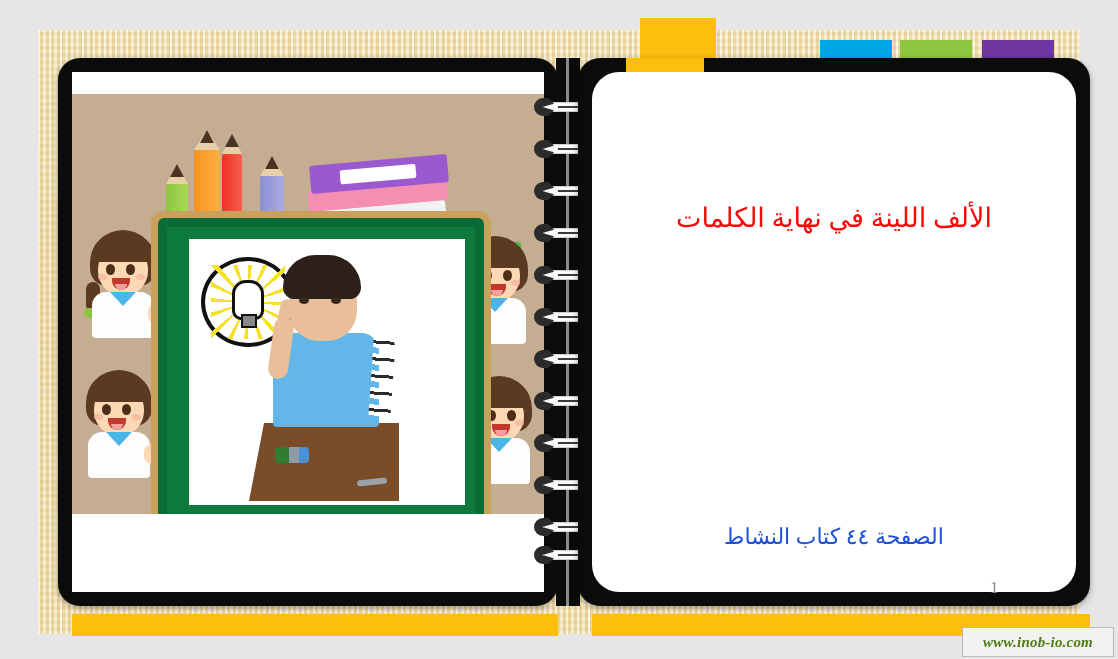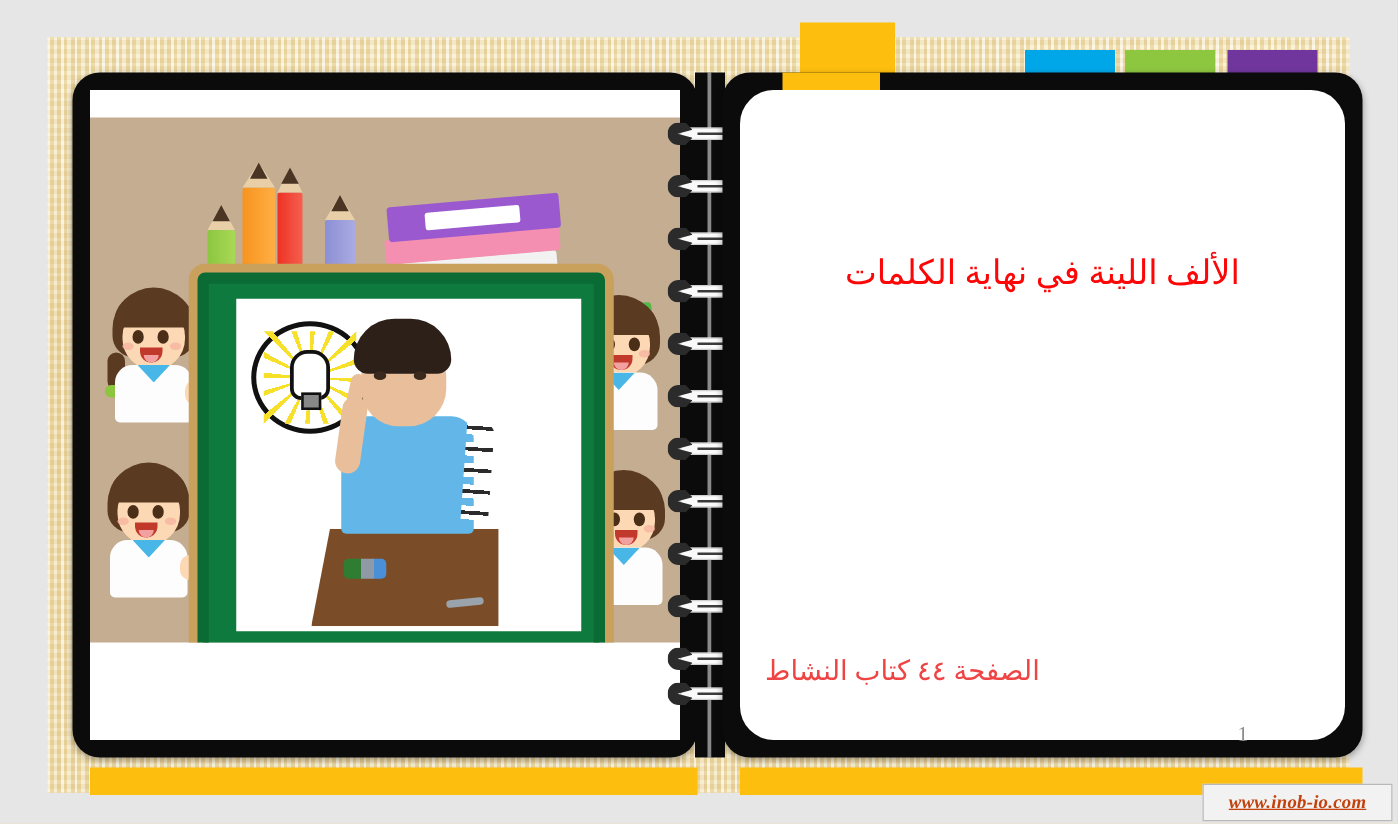--- a/index.html
+++ b/index.html
@@ -158,35 +158,35 @@
   .ring .cap.r{right:0;border-radius:3px 10px 10px 3px;clip-path:polygon(28% 0,100% 0,100% 100%,28% 100%,0 68%,60% 50%,0 32%);}
 
   
   .r-title{
     position:absolute;left:20px;top:130px;right:20px;
     color:#fb0707;font-family:"Liberation Serif", serif;font-size:27px;
     direction:rtl;text-align:center;font-weight:400;
   }
   .r-sub{
     position:absolute;left:20px;top:452px;right:20px;
-    color:#ef4444;font-family:"Liberation Serif", serif;font-size:22px;
-    direction:rtl;text-align:left;
+    color:#1d4ed8;font-family:"Liberation Serif", serif;font-size:22px;
+    direction:rtl;text-align:center;
   }
   .pagenum{
     position:absolute;left:990px;top:578px;color:#8c8c8c;
     font-family:"Liberation Serif", serif;font-size:17px;
   }
 
   
   .watermark{
     position:absolute;left:962px;top:627px;width:150px;height:28px;
     background:#f2f2f2;border:1px solid #b9b9b9;
     display:flex;align-items:center;justify-content:center;
     font-family:"Liberation Serif", serif;font-style:italic;font-weight:bold;
-    font-size:15px;color:#c2410c;letter-spacing:.2px;text-decoration:underline;
+    font-size:15px;color:#4d7c0f;letter-spacing:.2px;
   }
 </style>
 </head>
 <body>
 
 <div id="stage">
 
   <div class="wood"></div>
 
   <div class="tab tab-yellow"></div>

